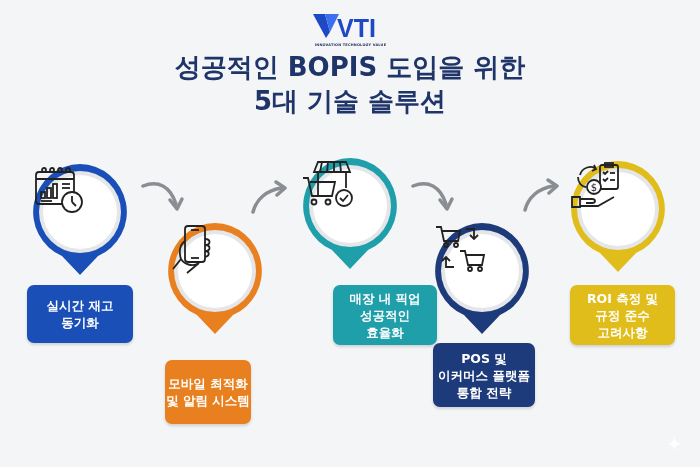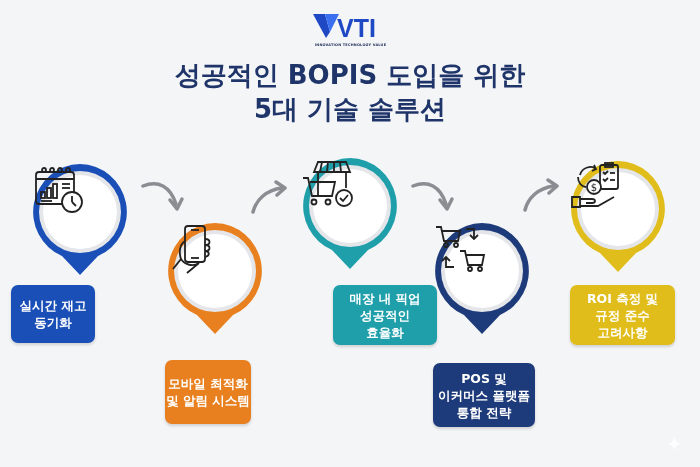--- a/index.html
+++ b/index.html
@@ -1,21 +1,21 @@
 <!DOCTYPE html>
 <html><head>
 <meta charset="utf-8">
 <style>
   html,body{margin:0;padding:0;}
   body{width:700px;height:467px;background:#f4f5f7;position:relative;overflow:hidden;font-family:"DejaVu Sans",sans-serif;}
   .logo{position:absolute;left:313px;top:10px;width:75px;height:40px;}
   .logo svg{position:absolute;left:0;top:0;}
   .logo-text{position:absolute;left:24px;top:4px;font-family:"Liberation Sans",sans-serif;font-weight:bold;font-size:25px;color:#1f48c4;letter-spacing:0px;}
   .logo-tag{position:absolute;left:0;top:33px;width:75px;text-align:center;font-size:3.5px;color:#22315c;font-weight:bold;letter-spacing:0.2px;white-space:nowrap;}
-  .title{position:absolute;left:0;top:58px;width:700px;text-align:center;color:#1f3569;font-weight:bold;font-size:26px;line-height:34px;font-family:"DejaVu Sans",sans-serif;}
+  .title{position:absolute;left:0;top:50px;width:700px;text-align:center;color:#1f3569;font-weight:bold;font-size:26px;line-height:34px;font-family:"DejaVu Sans",sans-serif;}
   .pin{position:absolute;width:100px;height:125px;}
   .pin svg{position:absolute;left:0;top:0;}
   .icon{position:absolute;left:22px;top:22px;width:56px;height:56px;}
   .label{position:absolute;border-radius:7px;color:#fff;font-weight:bold;font-size:12.5px;line-height:17px;text-align:center;display:flex;align-items:center;justify-content:center;box-shadow:0 2px 3px rgba(0,0,0,0.15);}
   .arrow{position:absolute;}
   .sparkle{position:absolute;left:666px;top:432px;color:#ffffff;font-size:20px;opacity:0.9;}
 </style>
 </head>
 <body>
 
@@ -50,21 +50,21 @@
       <rect x="17" y="26" width="4" height="10"></rect>
       <rect x="23" y="22" width="4" height="14"></rect>
     <line x1="32" y1="22" x2="40" y2="22"></line>
       <line x1="32" y1="26" x2="40" y2="26"></line>
     <line x1="11" y1="39" x2="22" y2="39"></line>
     <circle cx="42" cy="40" r="10" fill="#fff"></circle>
     <line x1="42" y1="34" x2="42" y2="40"></line>
       <line x1="42" y1="40" x2="46" y2="44"></line>
   </svg>
 </div>
-<div class="label" style="left:11px;top:285px;width:84px;height:58px;background:#1a4fb8;justify-content:center;">
+<div class="label" style="left:27px;top:285px;width:106px;height:58px;background:#1a4fb8;justify-content:center;">
   <div>
       <div>실시간 재고</div>
       <div>동기화</div>
     </div>
 </div>
 
 <div class="pin" style="left:165px;top:221px;">
   <svg width="100" height="125" viewBox="0 0 100 125">
     <path d="M50 2 A48 48 0 0 1 68 94 L50 113 L32 94 A48 48 0 0 1 50 2 Z" fill="#e8801f"></path>
     <circle cx="50" cy="50" r="41" fill="#e4e6ea"></circle>
@@ -125,21 +125,21 @@
     <path d="M4 6 L9 6 L12 20 L26 20 L28 10 L10 10"></path>
     <circle cx="14" cy="24" r="2"></circle>
       <circle cx="24" cy="24" r="2"></circle>
     <path d="M28 30 L33 30 L36 44 L50 44 L52 34 L34 34"></path>
     <circle cx="38" cy="48" r="2"></circle>
       <circle cx="48" cy="48" r="2"></circle>
     <path d="M34 8 L42 8 L42 18 M38 14 L42 18 L46 14"></path>
     <path d="M22 46 L14 46 L14 36 M10 40 L14 36 L18 40"></path>
   </svg>
 </div>
-<div class="label" style="left:433px;top:343px;width:102px;height:64px;background:#1d3a7a;margin-top:20px;">
+<div class="label" style="left:433px;top:343px;width:102px;height:64px;background:#1d3a7a;">
   <div>
       <div>POS 및</div>
       <div>이커머스 플랫폼</div>
       <div>통합 전략</div>
     </div>
 </div>
 
 <div class="pin" style="left:568px;top:159px;">
   <svg width="100" height="125" viewBox="0 0 100 125">
     <path d="M50 2 A48 48 0 0 1 68 94 L50 113 L32 94 A48 48 0 0 1 50 2 Z" fill="#e0bd1a"></path>

